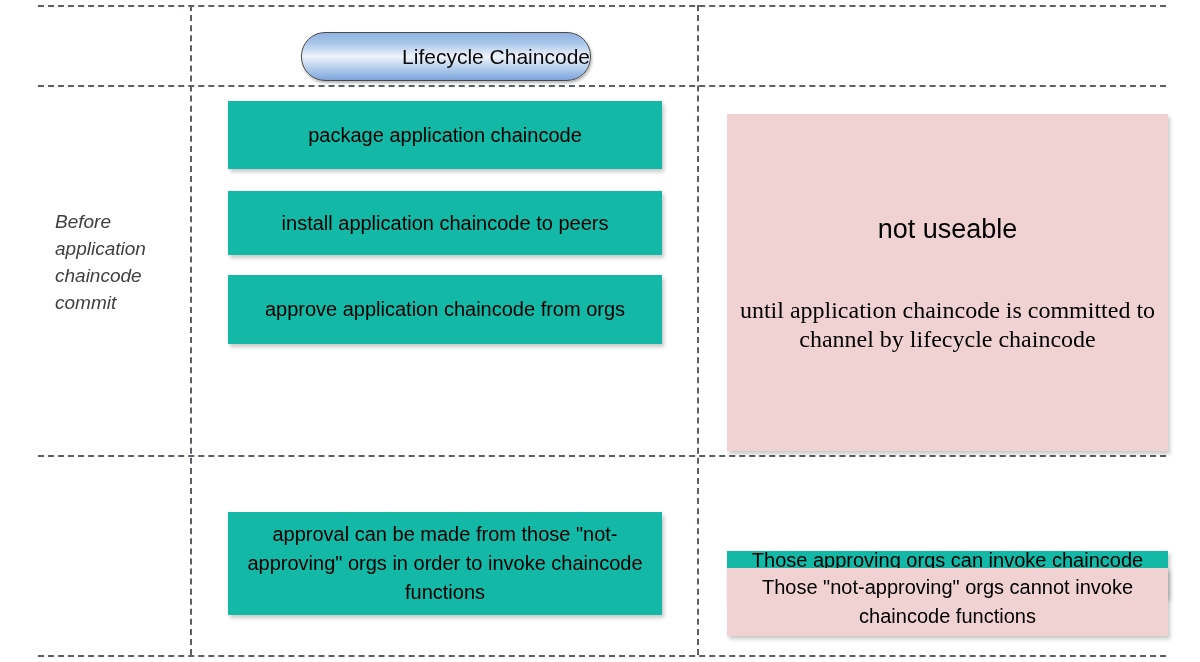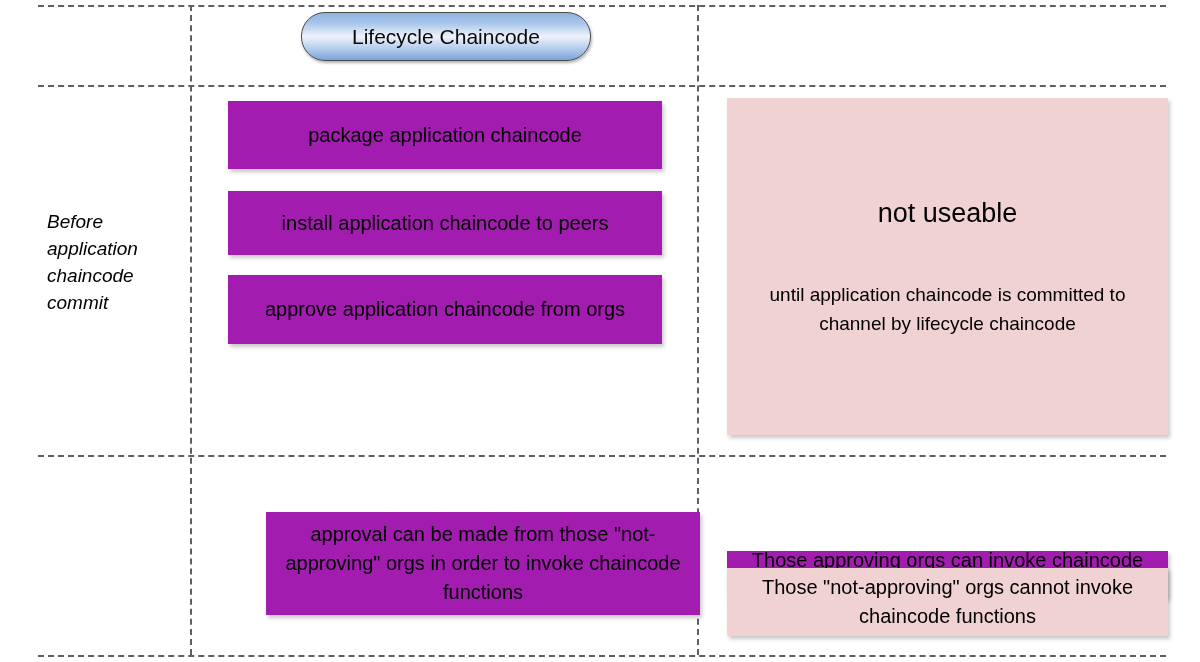--- a/index.html
+++ b/index.html
@@ -37,97 +37,98 @@
   #hline-header { top: 85px; }
   #hline-mid    { top: 455px; }
   #hline-bottom { top: 655px; }
 
   #vline-left  { left: 190px; height: 650px; }
   #vline-right { left: 697px; height: 650px; }
 
   
   .pill {
     position: absolute;
-    top: 12px;
+    top: 32px;
     height: 47px;
     border-radius: 24px;
     border: 1px solid #4a4a4a;
     display: flex;
     align-items: center;
-    justify-content: center;
+    justify-content: flex-end;
     font-size: 21px;
     color: #0a0a0a;
     box-shadow: 1px 2px 3px rgba(0,0,0,0.30);
   }
   #pill-lifecycle {
     left: 301px;
     width: 288px;
     background: linear-gradient(to bottom, #8fb2e0 0%, #a9c6ea 22%, #eef3fb 50%, #a9c6ea 80%, #7ba3da 100%);
   }
   #pill-application {
     left: 806px;
     width: 288px;
     background: linear-gradient(to bottom, #f0c65a 0%, #f6d98c 20%, #fcf3d8 50%, #f3cf74 80%, #edb936 100%);
   }
 
   
   .row-label {
     position: absolute;
-    left: 47px;
+    left: 55px;
     width: 130px;
     font-style: italic;
     font-size: 19px;
     line-height: 27px;
-    color: #000000;
+    color: #404040;
   }
   #label-before { top: 208px; }
   #label-after  { top: 505px; }
 
   
   .box {
     position: absolute;
     display: flex;
     align-items: center;
     justify-content: center;
     text-align: center;
     font-size: 20px;
     line-height: 29px;
     color: #000;
     box-shadow: 2px 3px 4px rgba(0,0,0,0.22);
     box-sizing: border-box;
     padding: 4px 12px;
   }
-  .box.green { background: #a21caf; }
+  .box.green { background: #14b8a6; }
   .box.pink  { background: #f0d2d2; }
 
   
   #box-package  { left: 228px; top: 101px; width: 434px; height: 68px; }
   #box-install  { left: 228px; top: 191px; width: 434px; height: 64px; }
   #box-approve  { left: 228px; top: 275px; width: 434px; height: 69px; }
   #box-commit   { left: 228px; top: 362px; width: 434px; height: 69px; }
-  #box-approval { left: 228px; top: 512px; width: 434px; height: 103px; margin-left: 38px; }
+  #box-approval { left: 228px; top: 512px; width: 434px; height: 103px; }
 
   
   #box-not-useable {
-    left: 727px; top: 98px; width: 441px; height: 337px;
+    left: 727px; top: 114px; width: 441px; height: 337px;
     flex-direction: column;
     justify-content: center;
     gap: 20px;
   }
   #box-invoke-ok  { left: 727px; top: 506px; width: 441px; height: 47px; margin-top: 45px; }
   #box-invoke-no  { left: 727px; top: 568px; width: 441px; height: 68px; }
 
   .headline {
     font-size: 27px;
     line-height: 34px;
     margin-bottom: 30px;
   }
   .subline {
-    font-size: 19px;
+    font-size: 24px;
     line-height: 29px;
+    font-family: Liberation Serif, serif;
   }
 </style>
 </head>
 <body>
 
 <div id="canvas">
 
   <div class="hline" id="hline-top"></div>
   <div class="hline" id="hline-header"></div>
   <div class="hline" id="hline-mid"></div>

